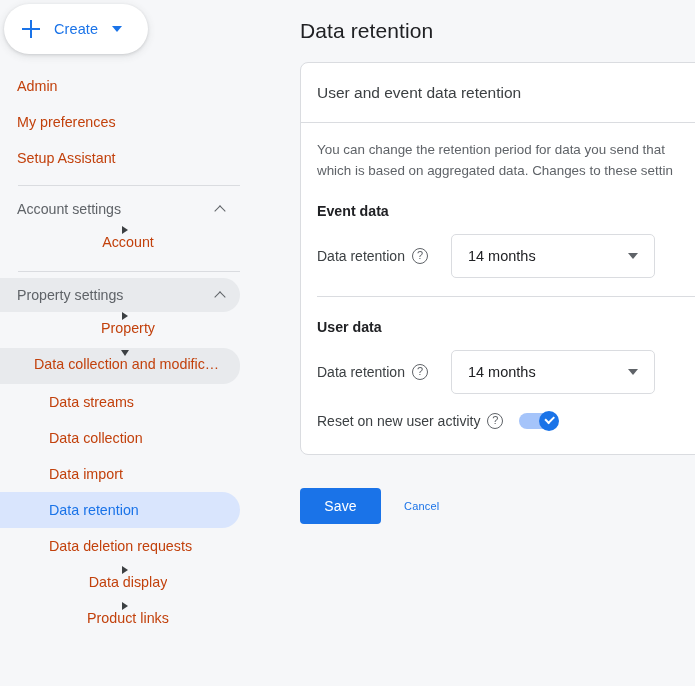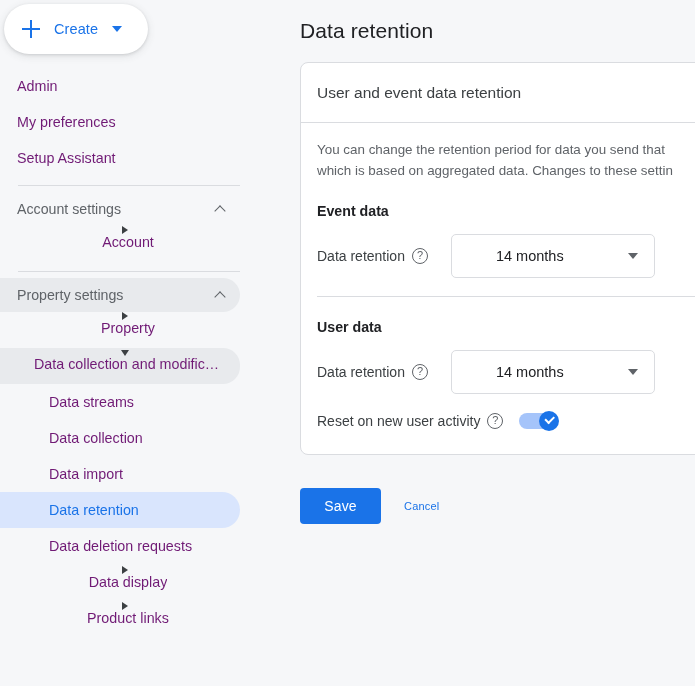--- a/index.html
+++ b/index.html
@@ -77,21 +77,21 @@
   .nav-row {
     position: relative;
     height: 36px;
     display: flex;
     align-items: center;
     cursor: pointer;
     border-radius: 0 18px 18px 0;
   }
   .nav-row .label {
     font-size: 14.3px;
-    color: #701a75;
+    color: #c2410c;
     white-space: nowrap;
     overflow: hidden;
     text-overflow: ellipsis;
   }
 
   
   .row-plain { margin-bottom: 0; }
   .row-plain .label { margin-left: 17px; }
 
   .divider-h {
@@ -247,21 +247,20 @@
     margin-left: 23px;
     width: 204px;
     height: 44px;
     border: 1px solid #dadce0;
     border-radius: 5px;
     background: #fff;
     display: flex;
     align-items: center;
     cursor: pointer;
     flex: none;
-    padding-left: 28px;
   }
   .select-value {
     margin-left: 16px;
     font-size: 14.5px;
     color: #202124;
     flex: 1;
     white-space: nowrap;
   }
   .select-caret {
     margin-right: 16px;

